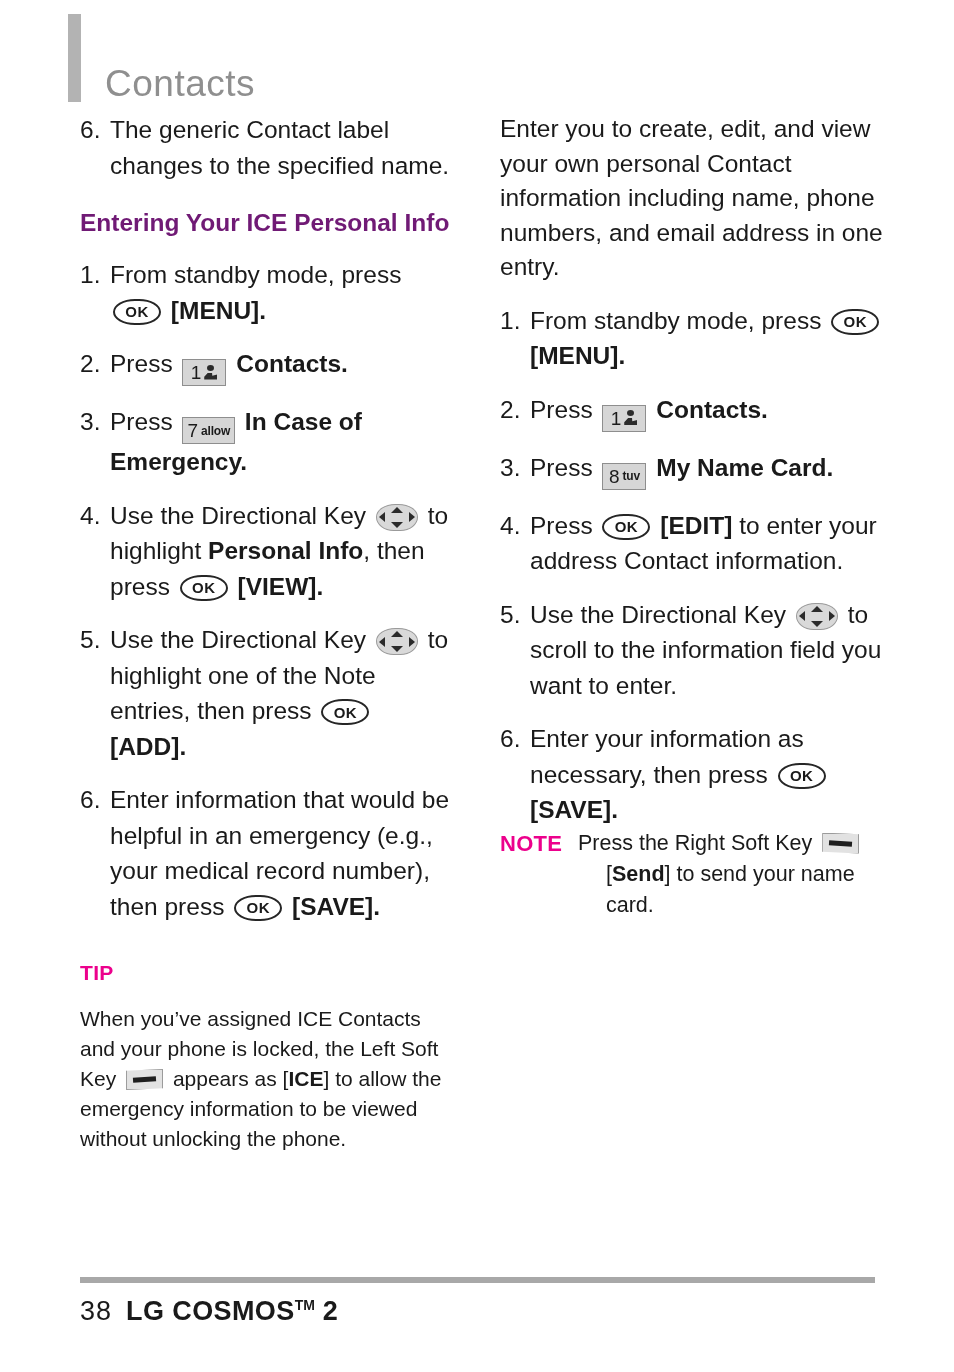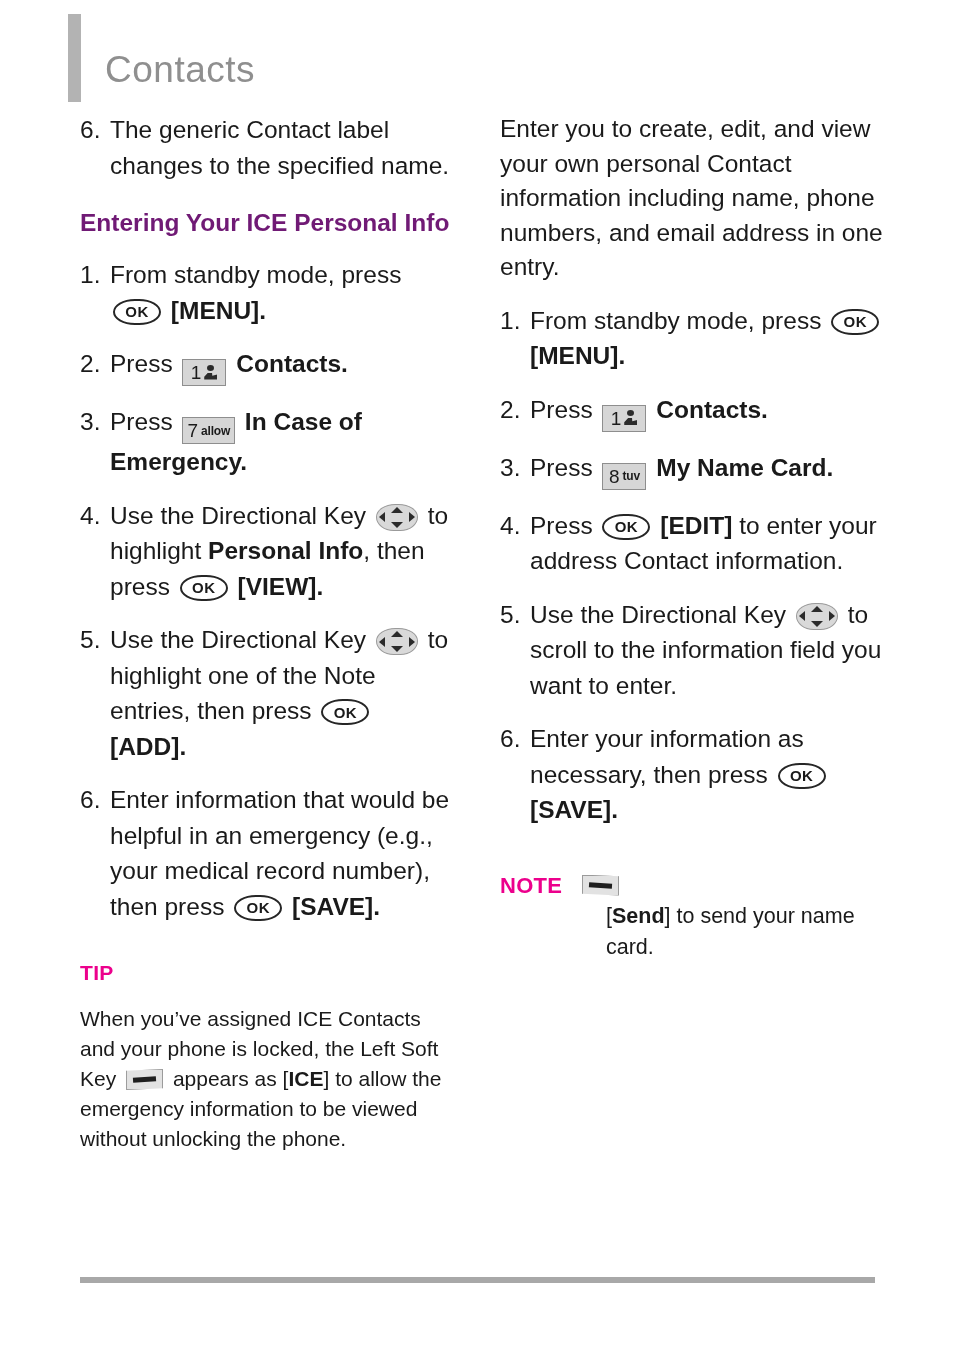--- a/index.html
+++ b/index.html
@@ -20,21 +20,21 @@
   .page {
     position: absolute;
     inset: 0;
   }
 
   .chapter-header {
     position: absolute;
     left: 68px;
     top: 14px;
     display: flex;
-    align-items: center;
+    align-items: flex-end;
   }
   .chapter-bar {
     width: 13px;
     height: 88px;
     background: #b3b3b3;
   }
   .chapter-title {
     margin-left: 24px;
     font-size: 37px;
     line-height: 1;
@@ -270,21 +270,20 @@
     font-weight: 700;
     font-size: 21px;
     letter-spacing: 0.3px;
   }
   .tip-block .callout-label { display: block; margin-bottom: 16px; }
   .tip-block .callout-body { display: block; }
 
   .note-block {
     display: flex;
     align-items: flex-start;
-    margin-top: 42px;
   }
   .note-block .callout-label {
     flex: 0 0 auto;
     width: 78px;
     font-size: 22px;
     line-height: 31px;
   }
   .note-block .callout-body {
     flex: 1 1 auto;
     font-size: 21.5px;
@@ -426,20 +425,24 @@
       <span class="step-body"><span>Use the Directional Key</span> <span class="glyph key-dir"><span class="dir-shape"></span><span class="arr arr-up"></span><span class="arr arr-down"></span><span class="arr arr-left"></span><span class="arr arr-right"></span></span> <span>to scroll to the information field you want to enter.</span></span>
     </div>
 
     <div class="step">
       <span class="step-num">6.</span>
       <span class="step-body"><span>Enter your information as necessary, then press</span> <span class="glyph key-ok"><span class="ok-shape"></span><span class="ok-label">OK</span></span> <b>[SAVE].</b></span>
     </div>
 
     <div class="note-block">
       <span class="callout-label">NOTE</span>
-      <span class="callout-body"> <span class="glyph key-soft right"><span class="soft-shape"></span><span class="soft-dash"></span></span><span class="note-indent"><span>[</span><b>Send</b><span>] to send your name card.</span></span></span>
+      <span class="callout-body"><span>Press the Right Soft Key</span> <span class="glyph key-soft right"><span class="soft-shape"></span><span class="soft-dash"></span></span><span class="note-indent"><span>[</span><b>Send</b><span>] to send your name card.</span></span></span>
     </div>
 
   </div>
 
   <div class="footer-rule"></div>
+  <div class="footer">
+    <span class="footer-page">38</span>
+    <span class="footer-model"><span>LG COSMOS</span><sup>TM</sup> <span>2</span></span>
+  </div>
 
 </div>
 
 </body></html>

